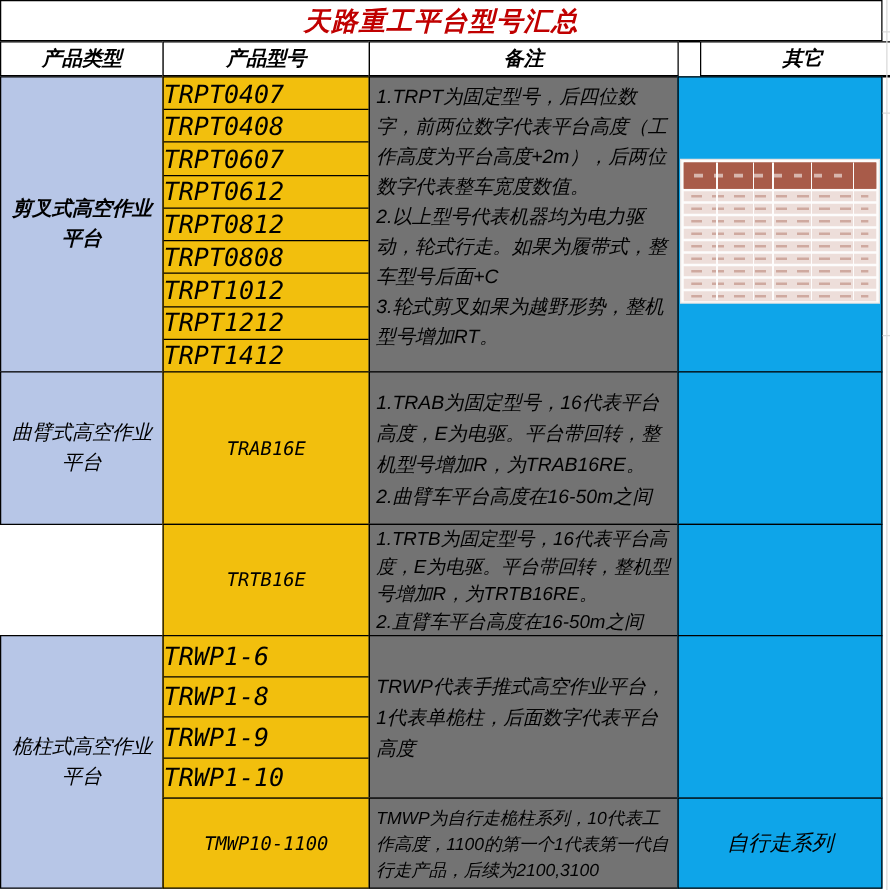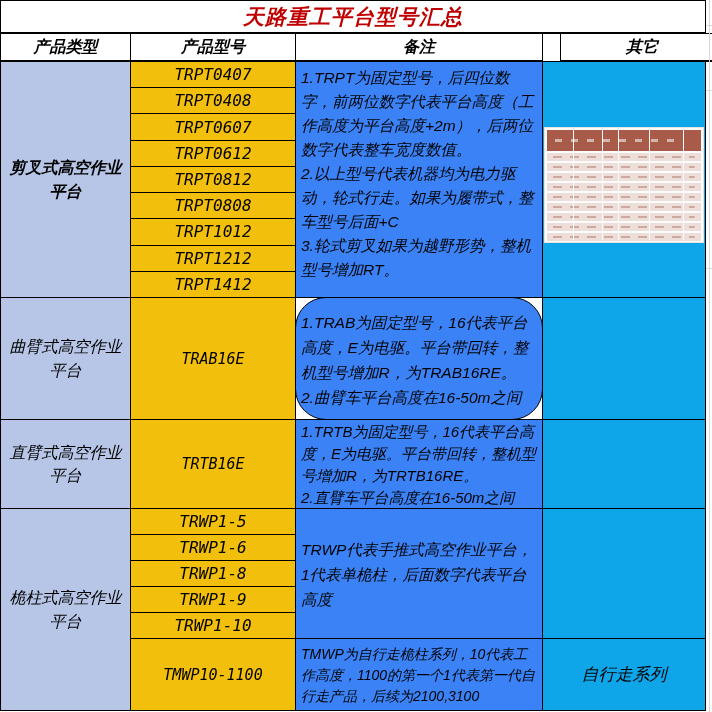--- a/index.html
+++ b/index.html
@@ -14,27 +14,27 @@
   #title-block span{font-size:21px;font-weight:bold;color:#c00000;letter-spacing:1px;}
   
   .hdr{top:33px;height:29px;display:flex;align-items:center;justify-content:center;
     font-size:16px;font-weight:bold;background:#fff;border:1px solid #000;border-bottom:2px solid #000;}
   
   .cat{background:#b7c6e7;border:1px solid #000;display:flex;align-items:center;justify-content:center;
     text-align:center;font-size:16px;line-height:1.45;padding:16px 6px;}
   .cat.bold{font-weight:bold;}
   
   .model-stack{border:1px solid #000;background:#f2bf0d;display:flex;flex-direction:column;}
-  .model-row{flex:1;display:flex;align-items:center;justify-content:center;border-bottom:1px solid #000;
-    font-family:"DejaVu Sans Mono","Liberation Mono",monospace;font-size:16px;}
+  .model-row{flex:1;display:flex;align-items:center;justify-content:flex-start;border-bottom:1px solid #000;
+    font-family:"DejaVu Sans Mono","Liberation Mono",monospace;font-size:20px;}
   .model-row:last-child{border-bottom:none;}
   .model-single{border:1px solid #000;background:#f2bf0d;display:flex;align-items:center;justify-content:center;
     font-family:"DejaVu Sans Mono","Liberation Mono",monospace;font-size:15px;}
   
-  .note{background:#3b82f6;border:1px solid #000;padding:4px 2px 2px 5px;font-size:15.5px;line-height:24px;
+  .note{background:#737373;border:1px solid #000;padding:4px 2px 2px 5px;font-size:15.5px;line-height:24px;
     display:flex;flex-direction:column;justify-content:flex-start;}
   .note.center{justify-content:center;}
   .note p{margin:0;}
   .note.small{font-size:14px;line-height:21px;padding-right:3px;}
   
   .other{background:#0ea5e9;border:1px solid #000;display:flex;align-items:center;justify-content:center;font-size:17px;}
   
   #spec-image{left:545px;top:128px;width:158px;height:114px;background:#fdfcfc;z-index:3;
     box-shadow:0 0 0 1px #e8e4e2;padding:2px;}
   .mini-head{height:21px;background:#a85b49;margin-bottom:2px;
@@ -130,45 +130,39 @@
     <div class="mini-row"></div>
     <div class="mini-cols"></div>
   </div>
 
   <div class="abs cat" style="left:0;top:297px;width:131px;height:123px;">
     <span>曲臂式高空作业平台</span>
   </div>
   <div class="abs model-single" style="left:130px;top:297px;width:166px;height:123px;">
     <span>TRAB16E</span>
   </div>
-  <div class="abs note center" style="left:295px;top:297px;width:248px;height:123px;line-height:25px;border-radius:31px;">
+  <div class="abs note center" style="left:295px;top:297px;width:248px;height:123px;line-height:25px;">
     <p>1.TRAB为固定型号，16代表平台高度，E为电驱。平台带回转，整机型号增加R，为TRAB16RE。</p>
     <p>2.曲臂车平台高度在16-50m之间</p>
   </div>
   <div class="abs other" style="left:542px;top:297px;width:164px;height:123px;"></div>
 
-  <div class="abs cat" style="left:0;top:419px;width:131px;height:90px;">
-    <span>直臂式高空作业平台</span>
-  </div>
   <div class="abs model-single" style="left:130px;top:419px;width:166px;height:90px;">
     <span>TRTB16E</span>
   </div>
   <div class="abs note center" style="left:295px;top:419px;width:248px;height:90px;line-height:22px;font-size:15px;">
     <p>1.TRTB为固定型号，16代表平台高度，E为电驱。平台带回转，整机型号增加R，为TRTB16RE。</p>
     <p>2.直臂车平台高度在16-50m之间</p>
   </div>
   <div class="abs other" style="left:542px;top:419px;width:164px;height:90px;"></div>
 
   <div class="abs cat" style="left:0;top:508px;width:131px;height:203px;">
     <span>桅柱式高空作业平台</span>
   </div>
   <div class="abs model-stack" style="left:130px;top:508px;width:166px;height:131px;">
-    <div class="model-row">
-        <span>TRWP1-5</span>
-      </div>
     <div class="model-row">
         <span>TRWP1-6</span>
       </div>
     <div class="model-row">
         <span>TRWP1-8</span>
       </div>
     <div class="model-row">
         <span>TRWP1-9</span>
       </div>
     <div class="model-row">

